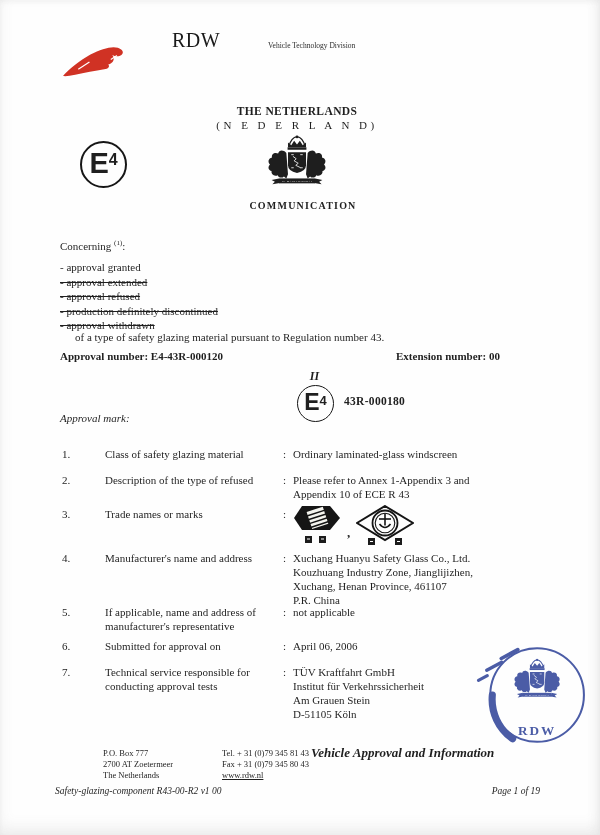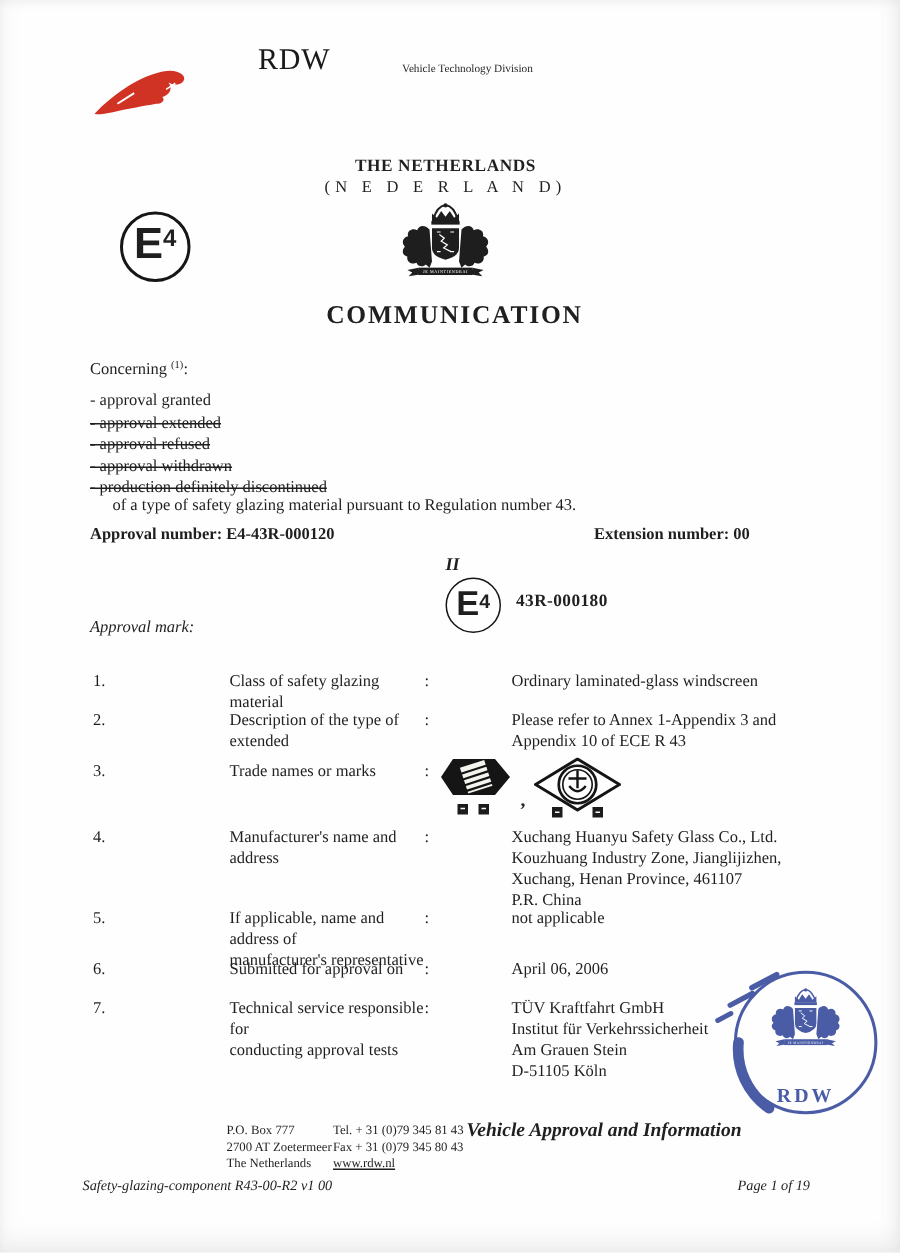--- a/index.html
+++ b/index.html
@@ -8,31 +8,31 @@
     background:#fefefe;
     font-family:"Liberation Serif", serif;
     color:#1f1f1f;
     -webkit-font-smoothing:antialiased;
   }
   .page-edge{
     position:absolute;inset:0;pointer-events:none;
     box-shadow:inset 0 -8px 14px rgba(120,120,115,.10), inset -5px 0 10px rgba(120,120,115,.06), inset 0 2px 4px rgba(120,120,115,.05);
   }
   .abs{position:absolute;}
-  .ml{white-space:pre-line;margin-left:48px;}
+  .ml{white-space:pre-line;}
 
   
   .brand{left:172px;top:29px;font-size:20px;letter-spacing:.5px;color:#1a1a1a;}
   .division{left:268px;top:41px;font-size:7.5px;color:#2a2a2a;}
 
   
   .center-line{left:0;right:6px;text-align:center;}
   .country{top:105px;font-size:11.5px;font-weight:bold;letter-spacing:.4px;}
   .country-native{top:119px;font-size:11px;letter-spacing:3.5px;}
-  .doc-type{top:200px;font-size:17px;font-weight:bold;letter-spacing:1.2px;padding-left:12px;}
+  .doc-type{top:200px;font-size:10px;font-weight:bold;letter-spacing:1.2px;padding-left:12px;}
 
   
   .emark{border-radius:50%;border:2px solid #161616;display:flex;justify-content:center;align-items:flex-start;background:transparent;font-family:"Liberation Sans", sans-serif;}
   .emark-big{left:80px;top:141px;width:43px;height:43px;}
   .emark-big .e{font-size:29px;line-height:40px;font-weight:600;}
   .emark-big .d{font-size:16px;line-height:16px;margin-top:9px;font-weight:600;}
   .emark-small{left:297px;top:385px;width:35px;height:35px;border-width:1.5px;}
   .emark-small .e{font-size:23px;line-height:33px;font-weight:600;}
   .emark-small .d{font-size:13px;line-height:13px;margin-top:8px;font-weight:600;}
 
@@ -42,21 +42,21 @@
   .concern-options{left:60px;top:260px;font-size:11px;line-height:14.5px;}
   .struck{text-decoration:line-through;text-decoration-thickness:1px;}
   .subject{left:75px;top:331px;font-size:11px;}
 
   
   .approval-number{left:60px;top:350px;font-size:11px;font-weight:bold;}
   .extension-number{left:396px;top:350px;font-size:11px;font-weight:bold;}
 
   
   .mark-label{left:60px;top:396px;font-size:11px;font-style:italic;margin-top:16px;}
-  .mark-numeral{left:297px;top:369px;width:35px;font-size:12px;font-weight:bold;font-style:italic;}
+  .mark-numeral{left:297px;top:369px;width:35px;text-align:center;font-size:12px;font-weight:bold;font-style:italic;}
   .mark-code{left:344px;top:395px;font-size:11.5px;font-weight:bold;letter-spacing:.3px;}
 
   
   .item{left:62px;width:500px;display:grid;grid-template-columns:43px 178px 10px 1fr;font-size:11px;line-height:14px;}
   .logos-row{display:flex;align-items:flex-start;gap:6px;margin-top:-2px;}
   .logo-comma{font-size:13px;font-weight:bold;align-self:flex-end;margin:0 0 8px 0;line-height:1;}
 
   
   .stamp{left:474px;top:640px;width:114px;height:110px;color:#3c4f9f;opacity:.92;}
 
@@ -115,22 +115,22 @@
 <div class="abs emark emark-big">
   <span class="e">E</span>
   <span class="d">4</span>
 </div>
 
 <div class="abs concerning-label"><span>Concerning </span><sup>(1)</sup><span>:</span></div>
 <div class="abs concern-options">
   <div>- approval granted</div>
   <div class="struck">- approval extended</div>
   <div class="struck">- approval refused</div>
+  <div class="struck">- production definitely discontinued</div>
   <div class="struck">- approval withdrawn</div>
-  <div class="struck">- production definitely discontinued</div>
 </div>
 <div class="abs subject">of a type of safety glazing material pursuant to Regulation number 43.</div>
 
 <div class="abs approval-number">Approval number: E4-43R-000120</div>
 <div class="abs extension-number">Extension number: 00</div>
 
 <div class="abs mark-label">Approval mark:</div>
 <div class="abs mark-numeral">II</div>
 <div class="abs emark emark-small">
   <span class="e">E</span>
@@ -140,21 +140,21 @@
 
 <div class="abs item" style="top:447px">
   <div>1.</div>
   <div class="ml">Class of safety glazing material</div>
   <div>:</div>
   <div class="ml">Ordinary laminated-glass windscreen</div>
 </div>
 
 <div class="abs item" style="top:473px">
   <div>2.</div>
-  <div class="ml">Description of the type of extended</div>
+  <div class="ml">Description of the type of refused</div>
   <div>:</div>
   <div class="ml">Please refer to Annex 1-Appendix 3 and
 Appendix 10 of ECE R 43</div>
 </div>
 
 <div class="abs item" style="top:507px">
   <div>3.</div>
   <div class="ml">Trade names or marks</div>
   <div>:</div>
   <div class="logos-row">

